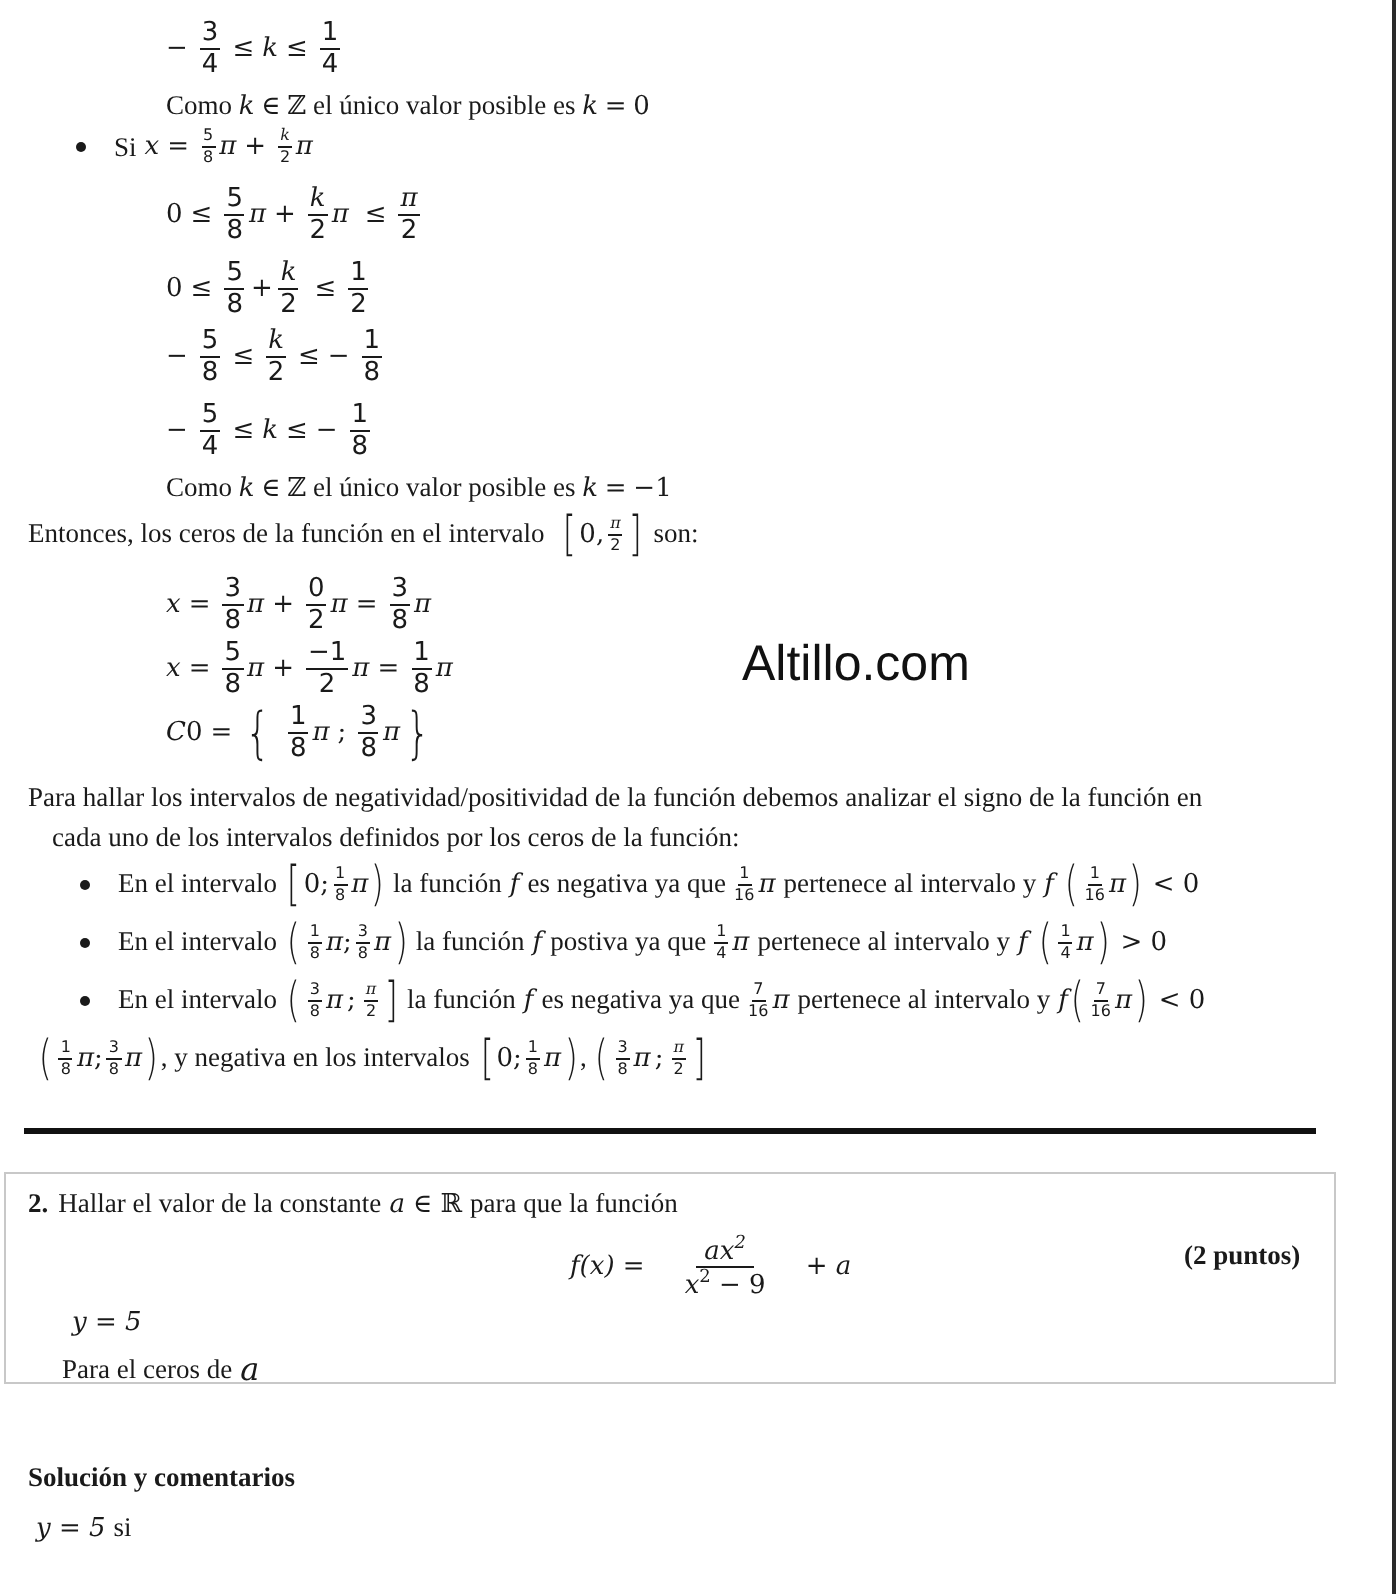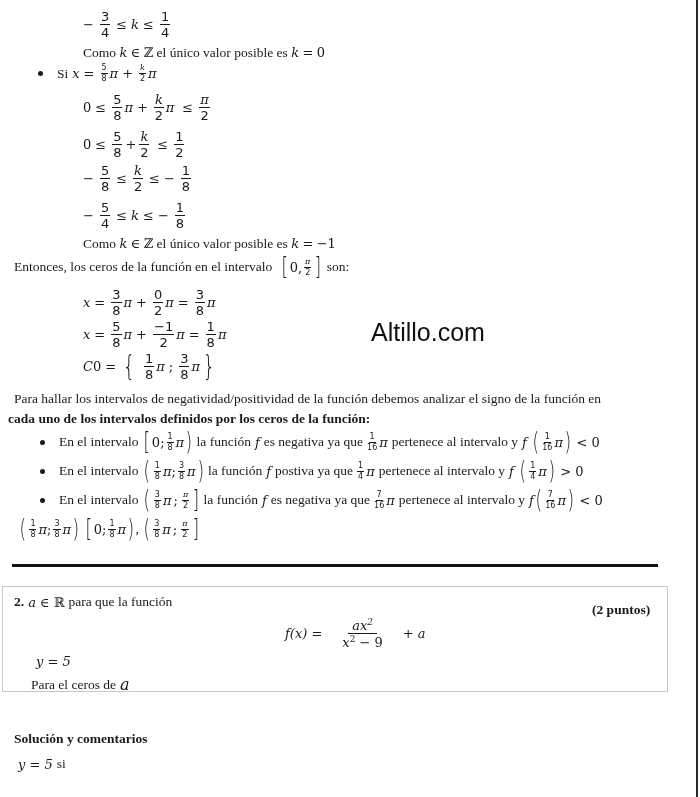--- a/index.html
+++ b/index.html
@@ -237,21 +237,21 @@
       <span class="num">3</span>
       <span class="den">8</span>
     </span>
     <span class="mi">π</span>
   <span class="big" style="font-size:28px">}</span>
 </div>
 
 <div class="abs watermark">Altillo.com</div>
 
 <div class="abs txt" style="left:14px; top:391px;">Para hallar los intervalos de negatividad/positividad de la función debemos analizar el signo de la función en</div>
-<div class="abs txt" style="left:8px; top:411px;font-weight:bold;">cada uno de los intervalos definidos por los ceros de la función:</div>
+<div class="abs txt" style="left:26px; top:411px;">cada uno de los intervalos definidos por los ceros de la función:</div>
 
 <div class="abs line txt" style="left:40px; top:430px;">
   <span class="bullet"></span>
   <span>En el intervalo</span>
   <span class="big" style="margin-left:4px">[</span>
   <span class="m">0;</span>
   <span class="sfrac">
       <span class="num">1</span>
       <span class="den">8</span>
     </span>
@@ -355,20 +355,21 @@
       <span class="den">8</span>
     </span>
     <span class="mi">π</span>
     <span class="m">;</span>
   <span class="sfrac">
       <span class="num">3</span>
       <span class="den">8</span>
     </span>
     <span class="mi">π</span>
   <span class="big">)</span>
+  <span>, y negativa en los intervalos</span>
   <span class="big" style="margin-left:4px">[</span>
   <span class="m">0;</span>
   <span class="sfrac">
       <span class="num">1</span>
       <span class="den">8</span>
     </span>
     <span class="mi">π</span>
   <span class="big">)</span>
   <span>,</span>
   <span class="big" style="margin-left:3px">(</span>
@@ -384,25 +385,26 @@
     </span>
   <span class="big">]</span>
 </div>
 
 <div class="hr"></div>
 
 <div class="box"></div>
 
 <div class="abs line txt" style="left:14px; top:594px;">
   <span class="bold">2.</span>
+  <span style="margin-left:5px">Hallar el valor de la constante</span>
   <span class="mi" style="margin:0 4px">a</span>
   <span class="m">∈ ℝ</span>
   <span style="margin-left:4px">para que la función</span>
 </div>
-<div class="abs txt bold" style="left:592px; top:602px;">(2 puntos)</div>
+<div class="abs txt bold" style="left:592px; top:620px;">(2 puntos)</div>
 
 <div class="abs line" style="left:285px; top:618px;">
   <span class="mi">f(x) =</span>
   <span class="frac" style="margin:0 20px">
     <span class="num it" style="font-family:'DejaVu Serif',serif; padding:0 4px 1px 4px"><span>ax</span><sup>2</sup></span>
     <span class="den" style="font-family:'DejaVu Serif',serif"><i>x</i><sup>2</sup> <span>− 9</span></span>
   </span>
   <span class="mi">+ a</span>
 </div>
 

